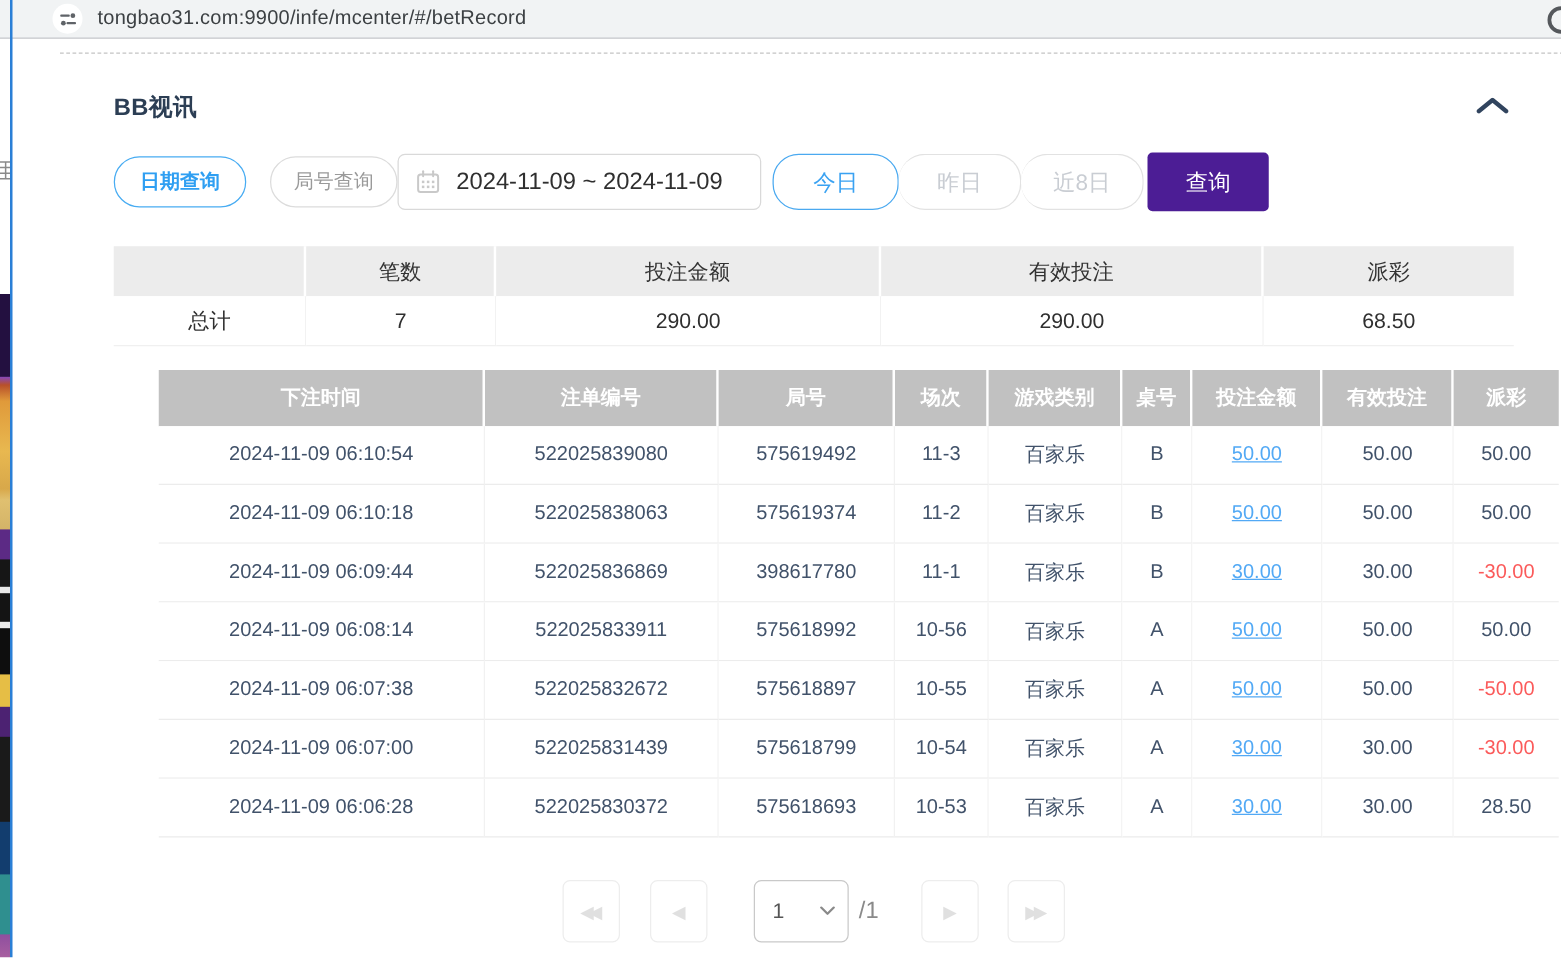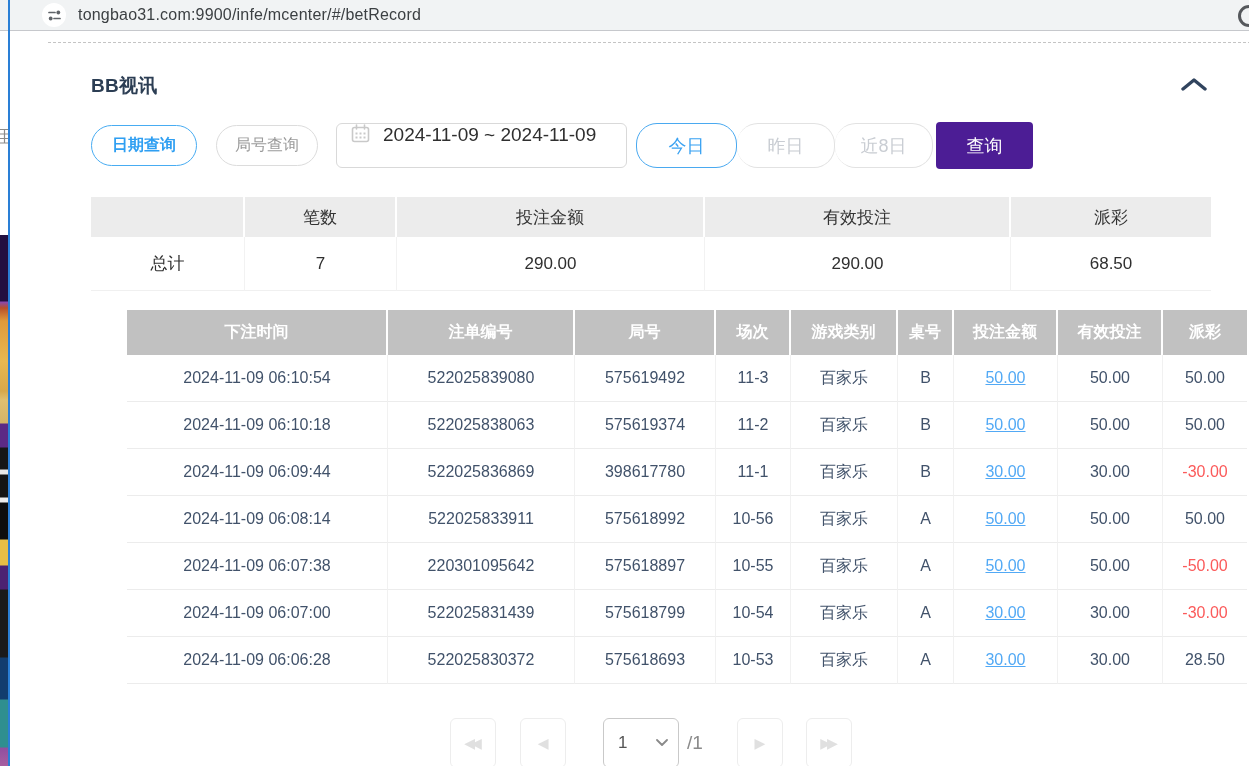--- a/index.html
+++ b/index.html
@@ -46,41 +46,41 @@
   .sec-head { margin-top:30px; display:flex; justify-content:space-between; align-items:center; }
   .title { font-size:19px; font-weight:bold; color:#2c3e54; letter-spacing:.3px; }
   .collapse-btn { background:none; border:none; cursor:pointer; padding:2px 4px; }
 
   
   .filters { margin-top:23px; display:flex; align-items:center; }
   .pill { height:41px; border-radius:21px; display:flex; align-items:center; justify-content:center;
     font-size:16px; box-sizing:border-box; background:#fff; cursor:pointer; }
   .pill-active { width:106px; border:1px solid #48acf2; color:#2f9ff2; font-weight:bold; }
   .pill-inactive { width:102px; margin-left:19px; border:1px solid #dcdcdc; color:#9a9a9a; }
-  .date-box { margin-left:18px; width:291px; height:45px; border:1px solid #d9d9d9;
-    border-radius:6px; box-sizing:border-box; display:flex; align-items:flex-start; background:#fff; cursor:pointer; }
+  .date-box { width:291px; height:45px; border:1px solid #d9d9d9;
+    border-radius:6px; box-sizing:border-box; display:flex; align-items:center; background:#fff; cursor:pointer; }
   .cal-icon { margin-left:14px; display:flex; }
   .date-text { margin-left:13px; font-size:19px; color:#2f2f2f; }
   .quick-group { margin-left:9px; display:flex; }
   .quick { height:45px; display:flex; align-items:center; justify-content:center;
     font-size:18px; box-sizing:border-box; background:#fff; cursor:pointer;border-radius:21px; }
   .quick-active { width:101px; border:1px solid #4aa9f0; color:#3aa2f2; }
   .quick-plain { width:98px; border-top:1px solid #e2e2e2; border-bottom:1px solid #e2e2e2;
     border-right:1px solid #e2e2e2; color:#c9cdd3; }
   .search-btn { margin-left:3px; width:97px; height:47px; background:#4c1d95; color:#fff;
     font-size:18px; border:none; border-radius:4px; cursor:pointer;
     display:flex; align-items:center; justify-content:center; }
 
   
   .summary { margin-top:28px; }
   .sum-grid { display:grid; grid-template-columns:154px 152px 308px 306px 200px; }
   .sum-h { height:40px; background:#ececec; display:flex; align-items:center; justify-content:center;
     font-size:17px; color:#333; border-right:2px solid #fff; box-sizing:border-box; }
   .sum-h:last-child { border-right:none; }
-  .sum-d { height:54px; background:#fff; display:flex; align-items:center; justify-content:center;
+  .sum-d { height:40px; background:#fff; display:flex; align-items:center; justify-content:center;
     font-size:17px; color:#2f2f2f; border-right:1px solid #f2f2f2; border-bottom:1px solid #f0f0f0;
     box-sizing:border-box; }
   .sum-d:last-child { border-right:none; }
 
   
   .bet-table { margin-top:19px; }
   .thead, .trow { display:grid; grid-template-columns:261px 187px 141px 75px 107px 56px 104px 105px 84px;padding-left:36px; }
   .th { height:45px; background:#c1c1c1; color:#fff; font-weight:bold; font-size:16px;
     display:flex; align-items:center; justify-content:center; border-right:2px solid #fff;
     box-sizing:border-box; }
@@ -241,21 +241,21 @@
             <div class="tcell">575618992</div>
             <div class="tcell">10-56</div>
             <div class="tcell">百家乐</div>
             <div class="tcell">A</div>
             <div class="tcell amount-link">50.00</div>
             <div class="tcell">50.00</div>
             <div class="tcell">50.00</div>
           </div>
           <div class="trow">
             <div class="tcell">2024-11-09 06:07:38</div>
-            <div class="tcell">220301095642</div>
+            <div class="tcell">522025832672</div>
             <div class="tcell">575618897</div>
             <div class="tcell">10-55</div>
             <div class="tcell">百家乐</div>
             <div class="tcell">A</div>
             <div class="tcell amount-link">50.00</div>
             <div class="tcell">50.00</div>
             <div class="tcell negative">-50.00</div>
           </div>
           <div class="trow">
             <div class="tcell">2024-11-09 06:07:00</div>

